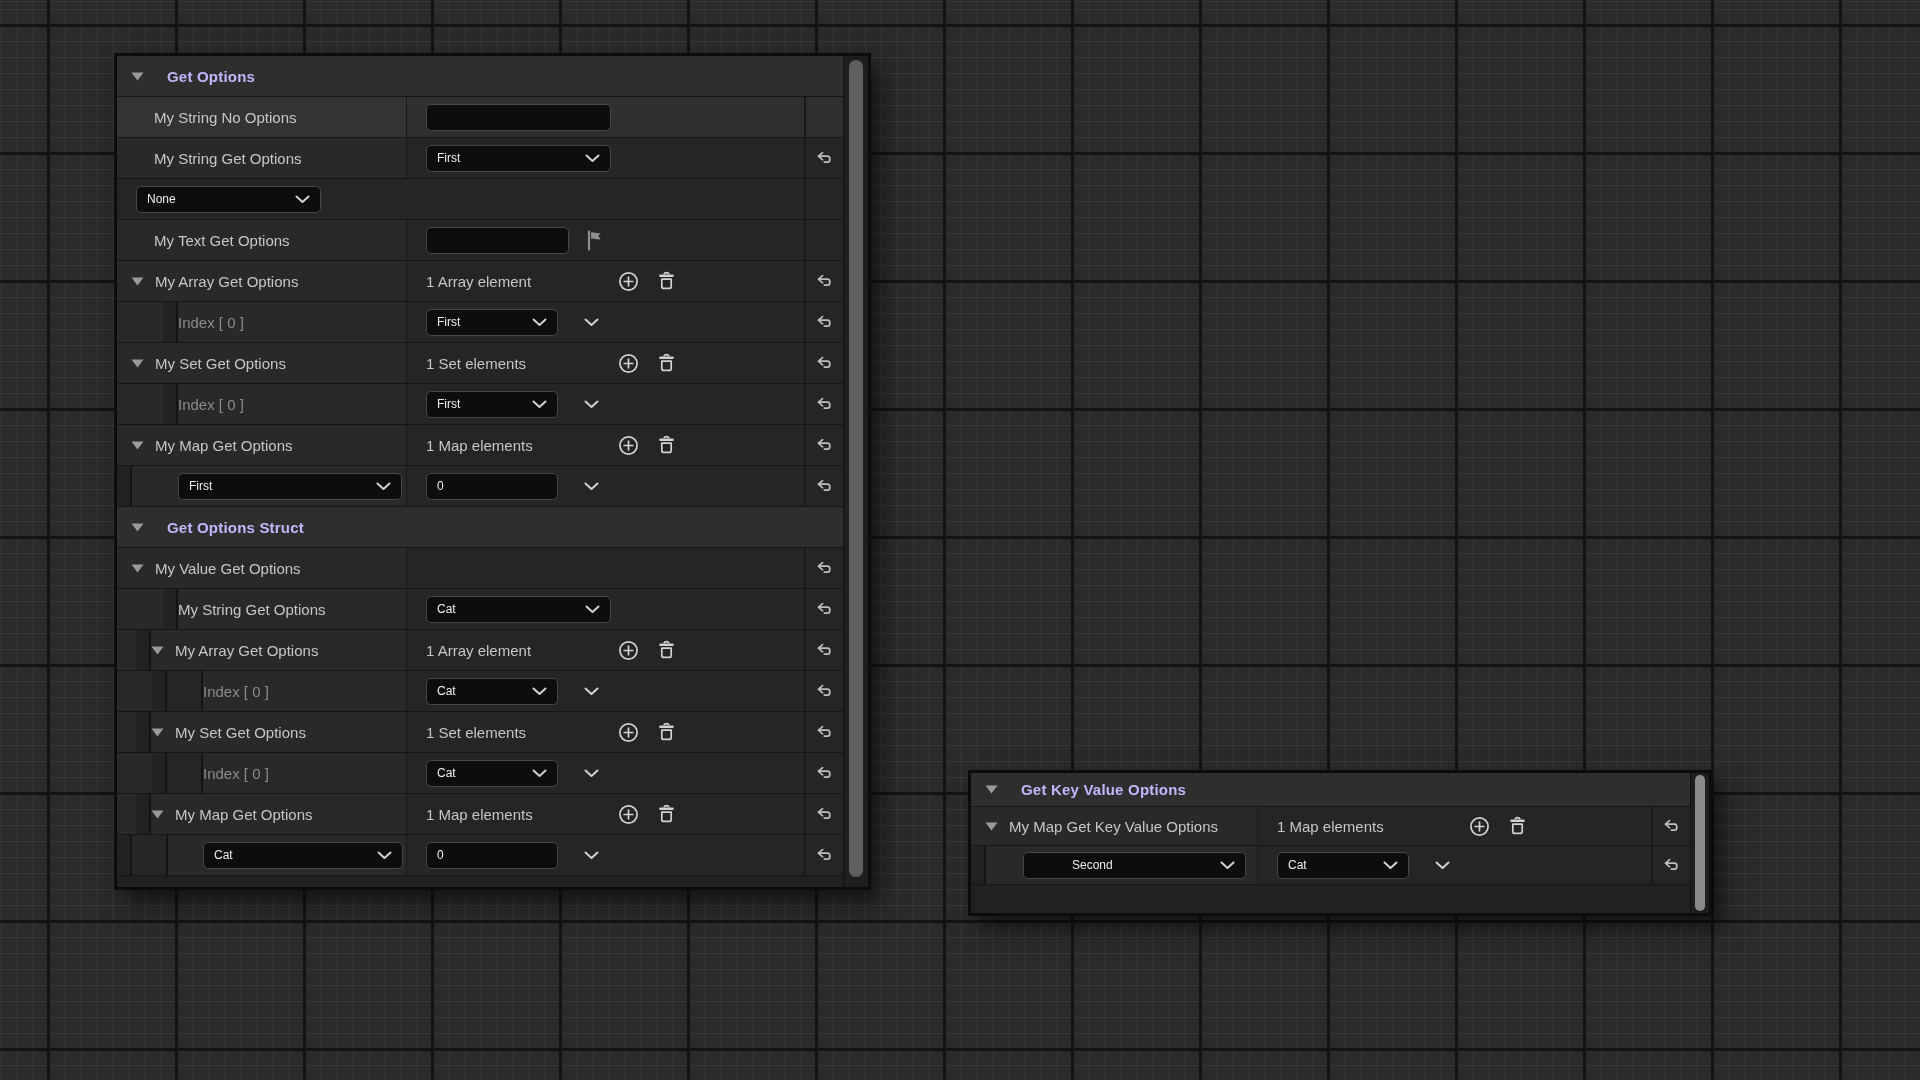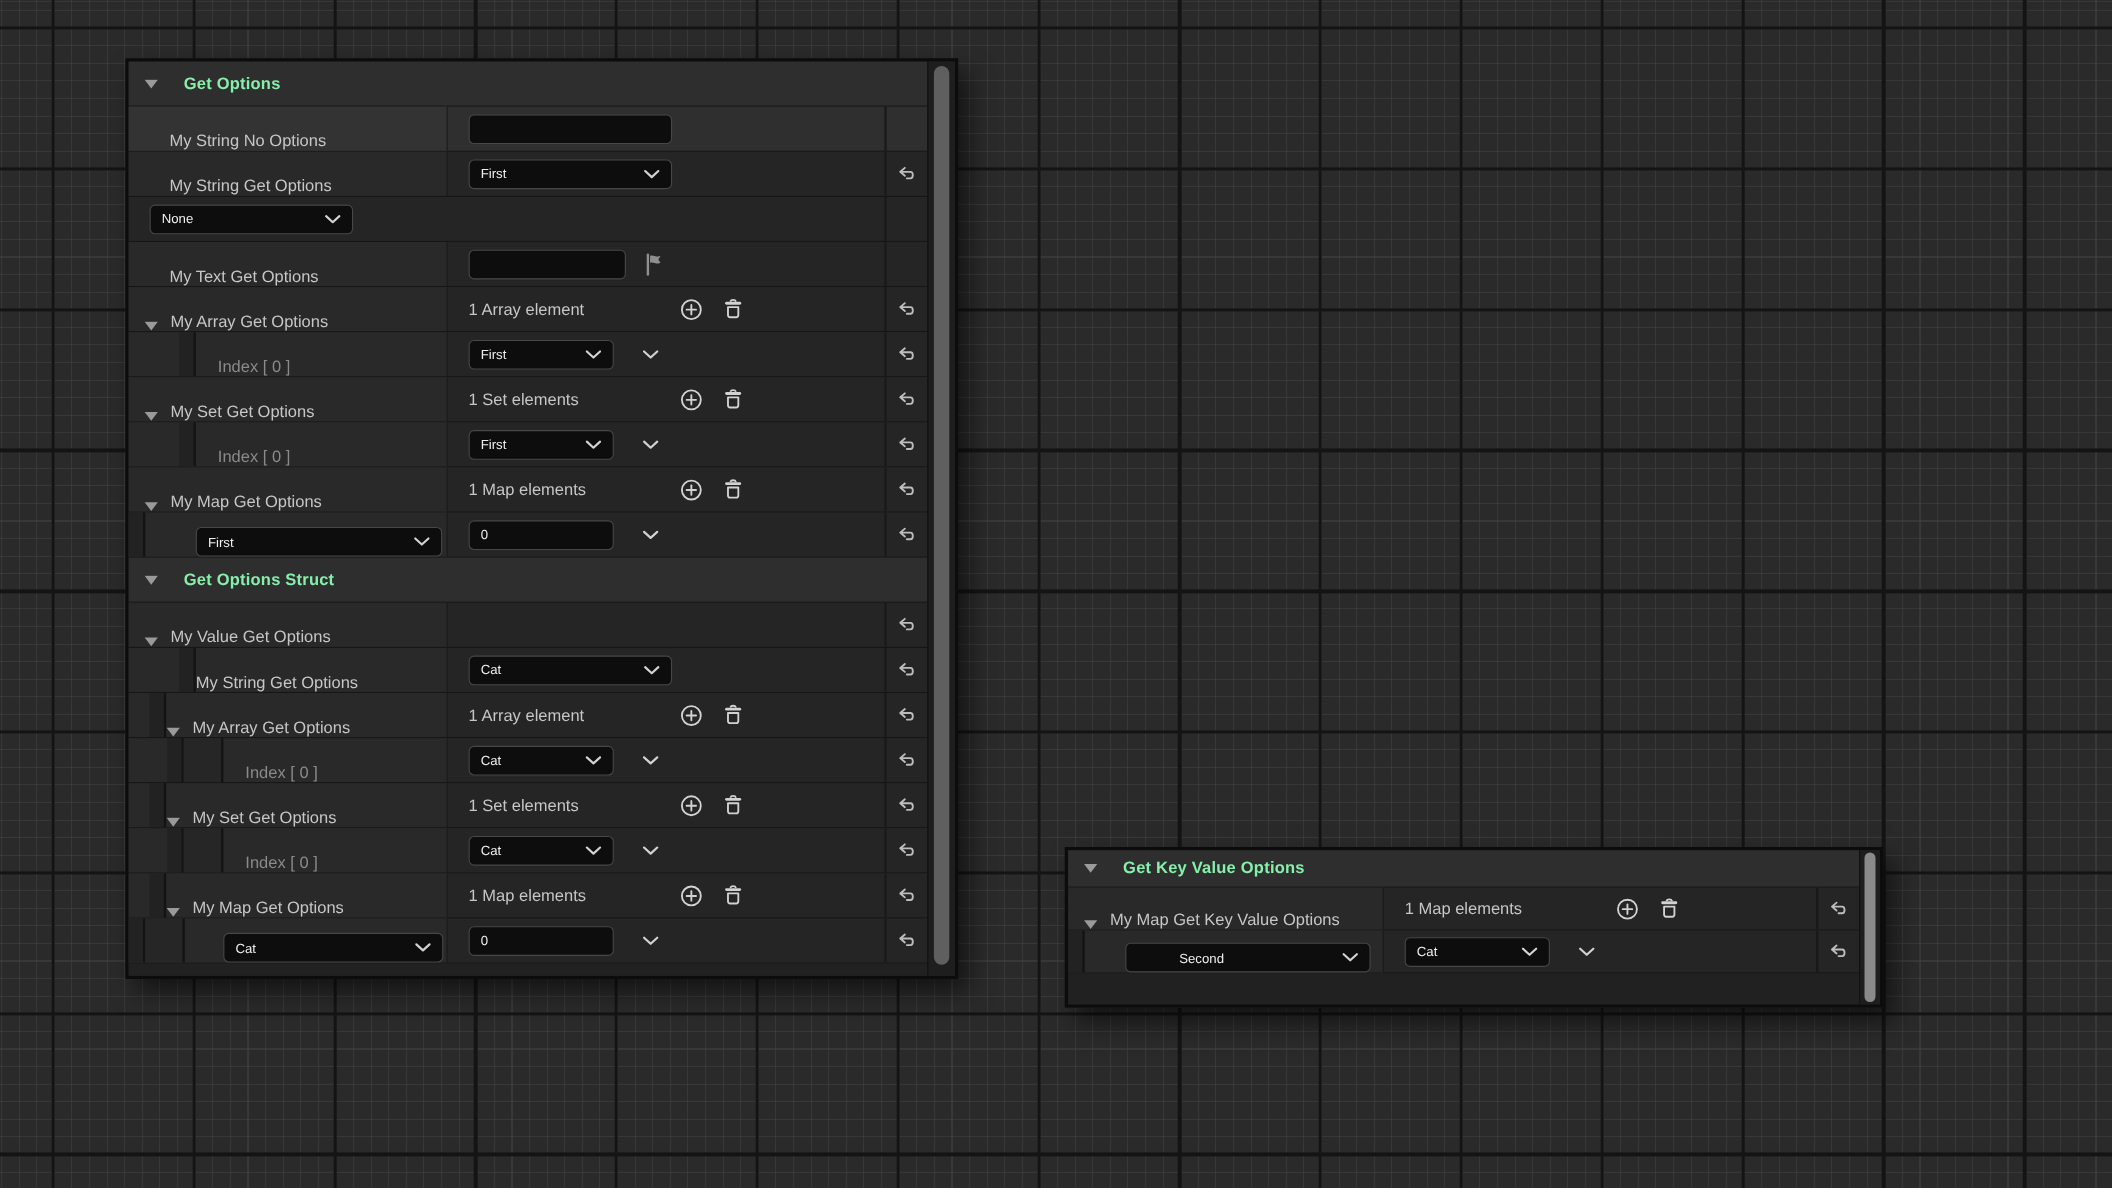--- a/index.html
+++ b/index.html
@@ -16,29 +16,29 @@
   }
   .panel{
     position:absolute;display:flex;
     border:3px solid #0c0c0c;background:#252525;
     box-shadow:10px 12px 22px rgba(0,0,0,.55);
     box-sizing:border-box;
   }
   .panel-main{flex:1;display:flex;flex-direction:column;min-width:0;}
   .p-row{display:flex;align-items:stretch;height:40px;border-bottom:1px solid #161616;background:#252525;flex:0 0 auto;}
   .p-row.cat{background:#2e2e2e;align-items:center;padding-left:14px;gap:12px;}
-  .cat-label{font-size:15px;font-weight:700;color:#86efac;letter-spacing:.2px;}
-  .name-cell{width:290px;flex:0 0 auto;display:flex;align-items:flex-end;background:#292929;border-right:1px solid #1a1a1a;box-sizing:border-box;}
+  .cat-label{font-size:15px;font-weight:700;color:#c4b5fd;letter-spacing:.2px;}
+  .name-cell{width:290px;flex:0 0 auto;display:flex;align-items:center;background:#292929;border-right:1px solid #1a1a1a;box-sizing:border-box;}
   .p2 .name-cell{width:287px;}
   .value-cell{flex:1;display:flex;align-items:center;padding-left:19px;background:transparent;min-width:0;}
   .undo-cell{width:37px;flex:0 0 auto;border-left:2px solid #191919;display:flex;align-items:center;justify-content:center;}
   .p-row.hl{background:#2f2f2f;}
   .p-row.hl .name-cell{background:#333333;}
   .row-label{font-size:15px;color:#c6c6c6;white-space:nowrap;}
-  .row-label.dim{color:#8a8a8a;padding-left:20px;}
+  .row-label.dim{color:#8a8a8a;}
   .ind1{width:13px;flex:0 0 auto;align-self:stretch;background:#222222;border-right:2px solid #131313;}
   .ind2{width:34px;flex:0 0 auto;align-self:stretch;background:#262626;border-right:2px solid #131313;}
   .pad-d0{padding-left:37px;}
   .pad-d0x{padding-left:14px;}
   .pad-d1{padding-left:46px;}
   .pad-d1x{padding-left:19px;}
   .pad-d2{padding-left:35px;}
   .tri{display:inline-flex;margin-right:11px;flex:0 0 auto;}
   .ue-widget{height:27px;background:#0d0d0d;border:1px solid #474747;border-radius:5px;box-sizing:border-box;
     display:flex;align-items:center;color:#efefef;font-size:12px;flex:0 0 auto;}

